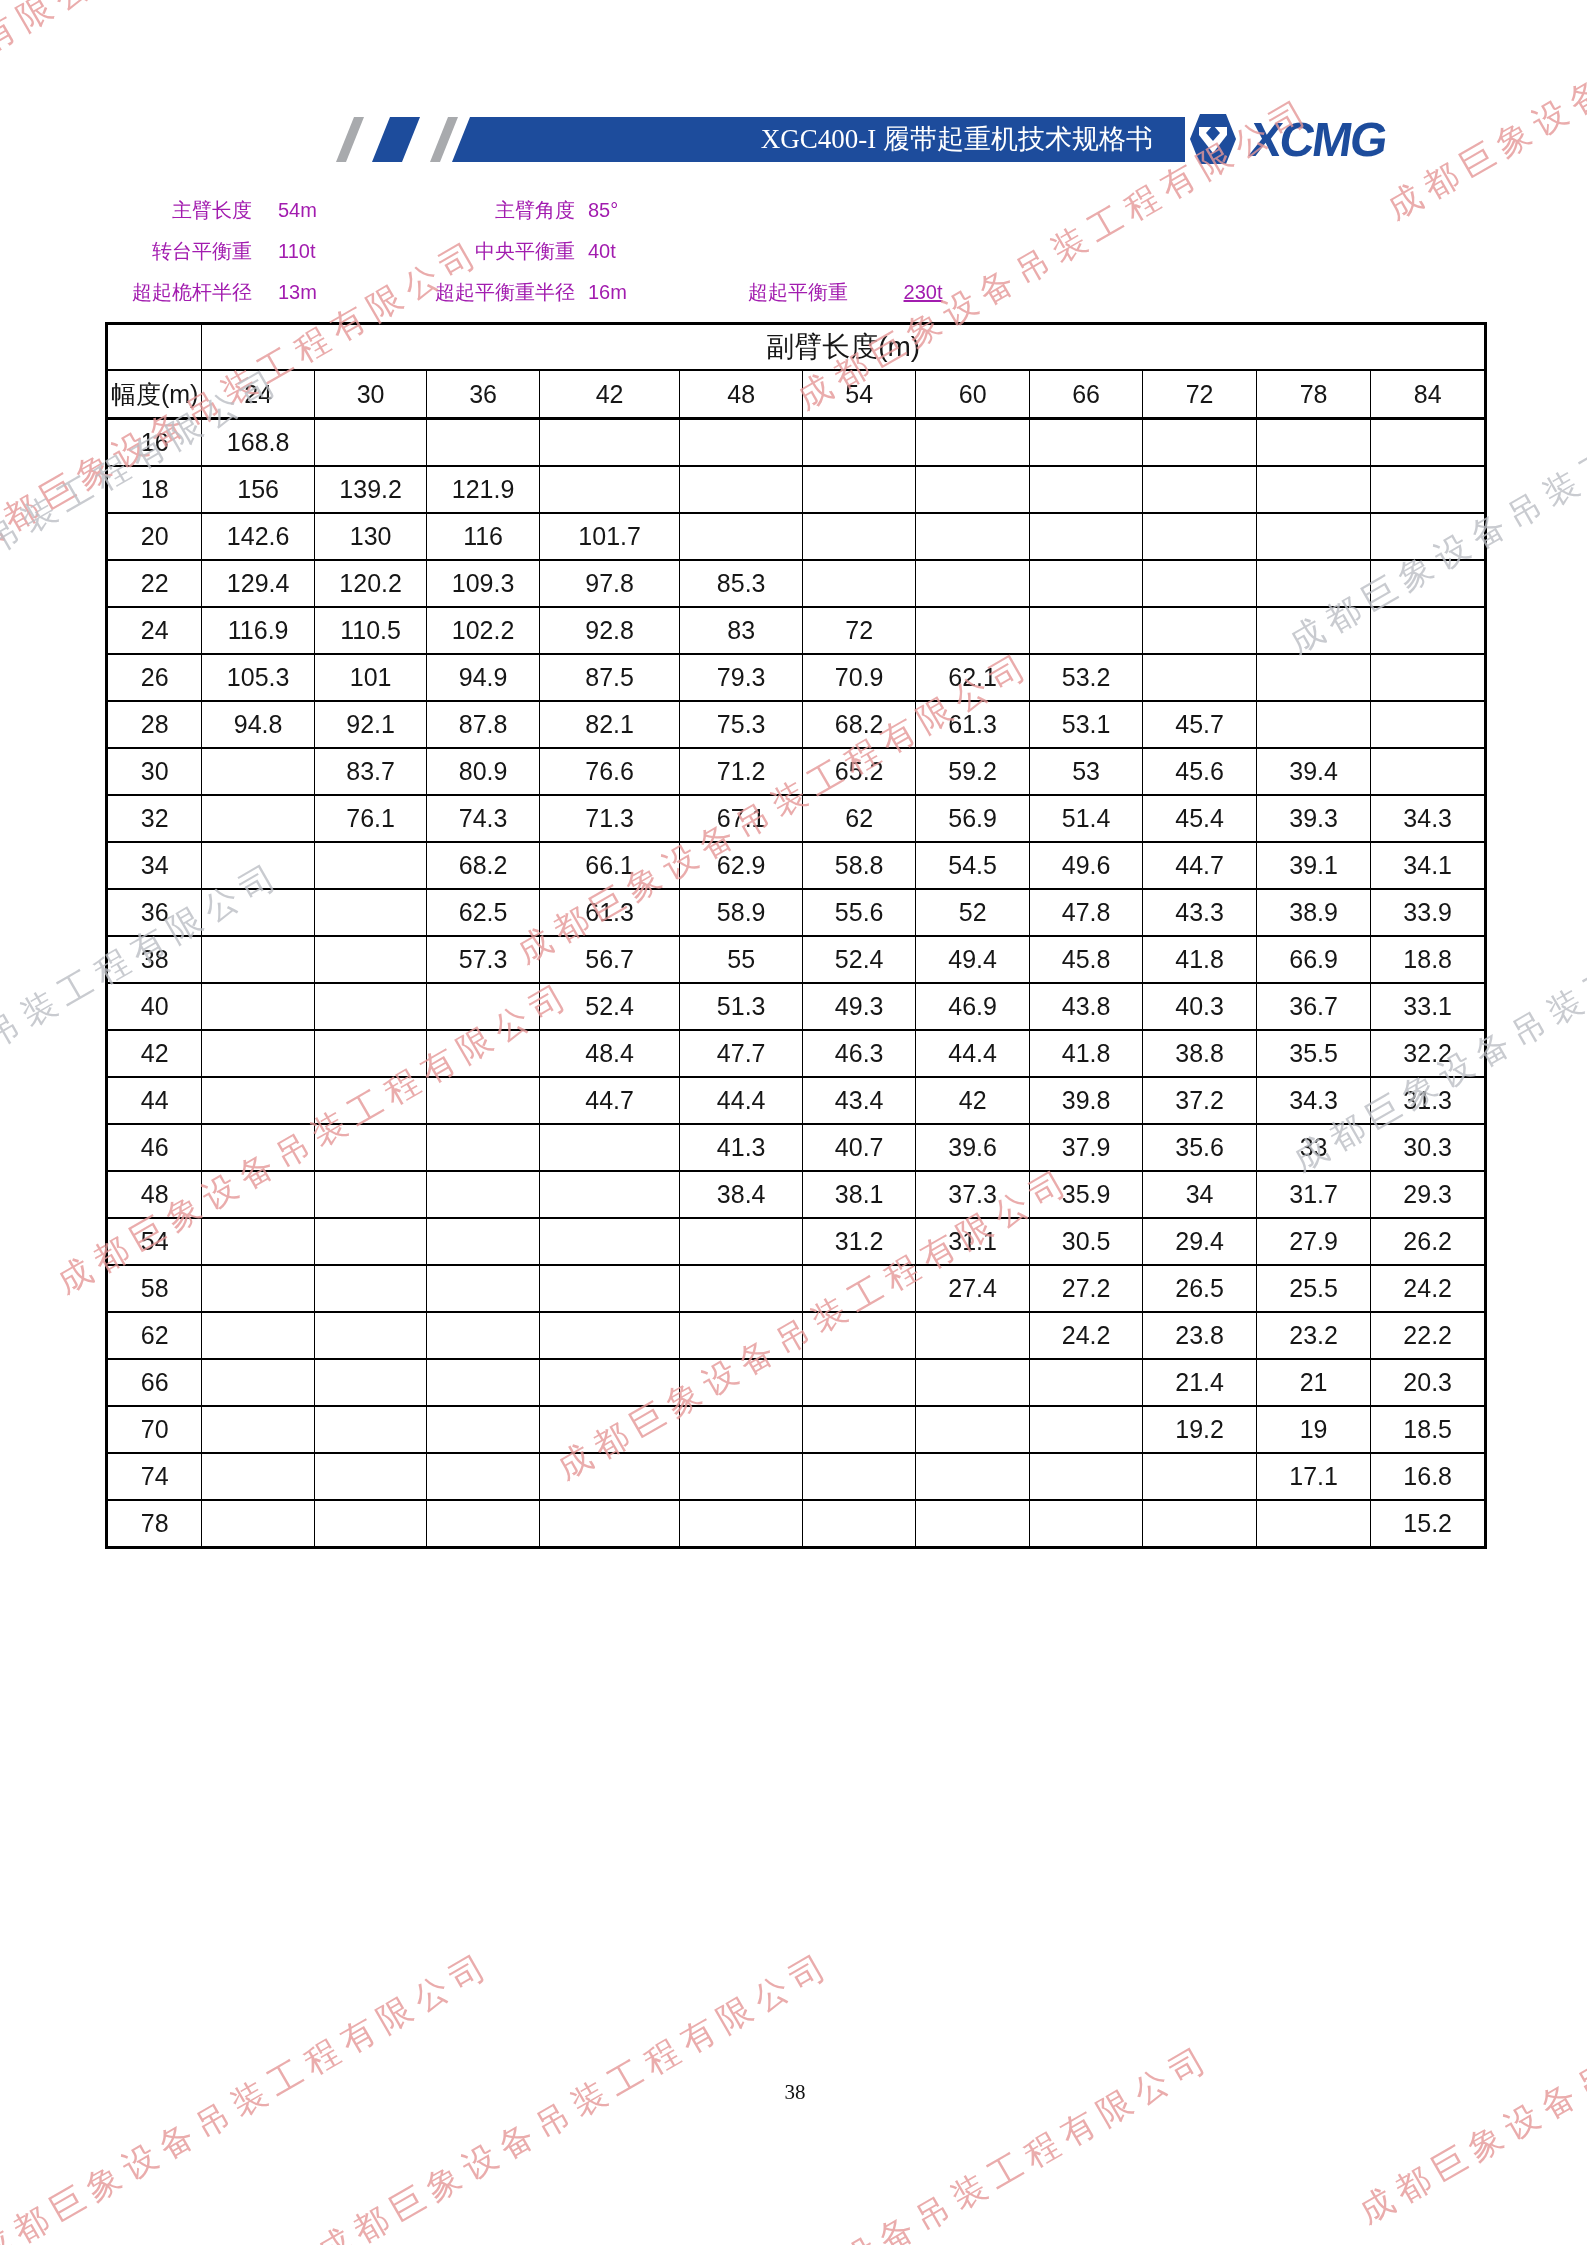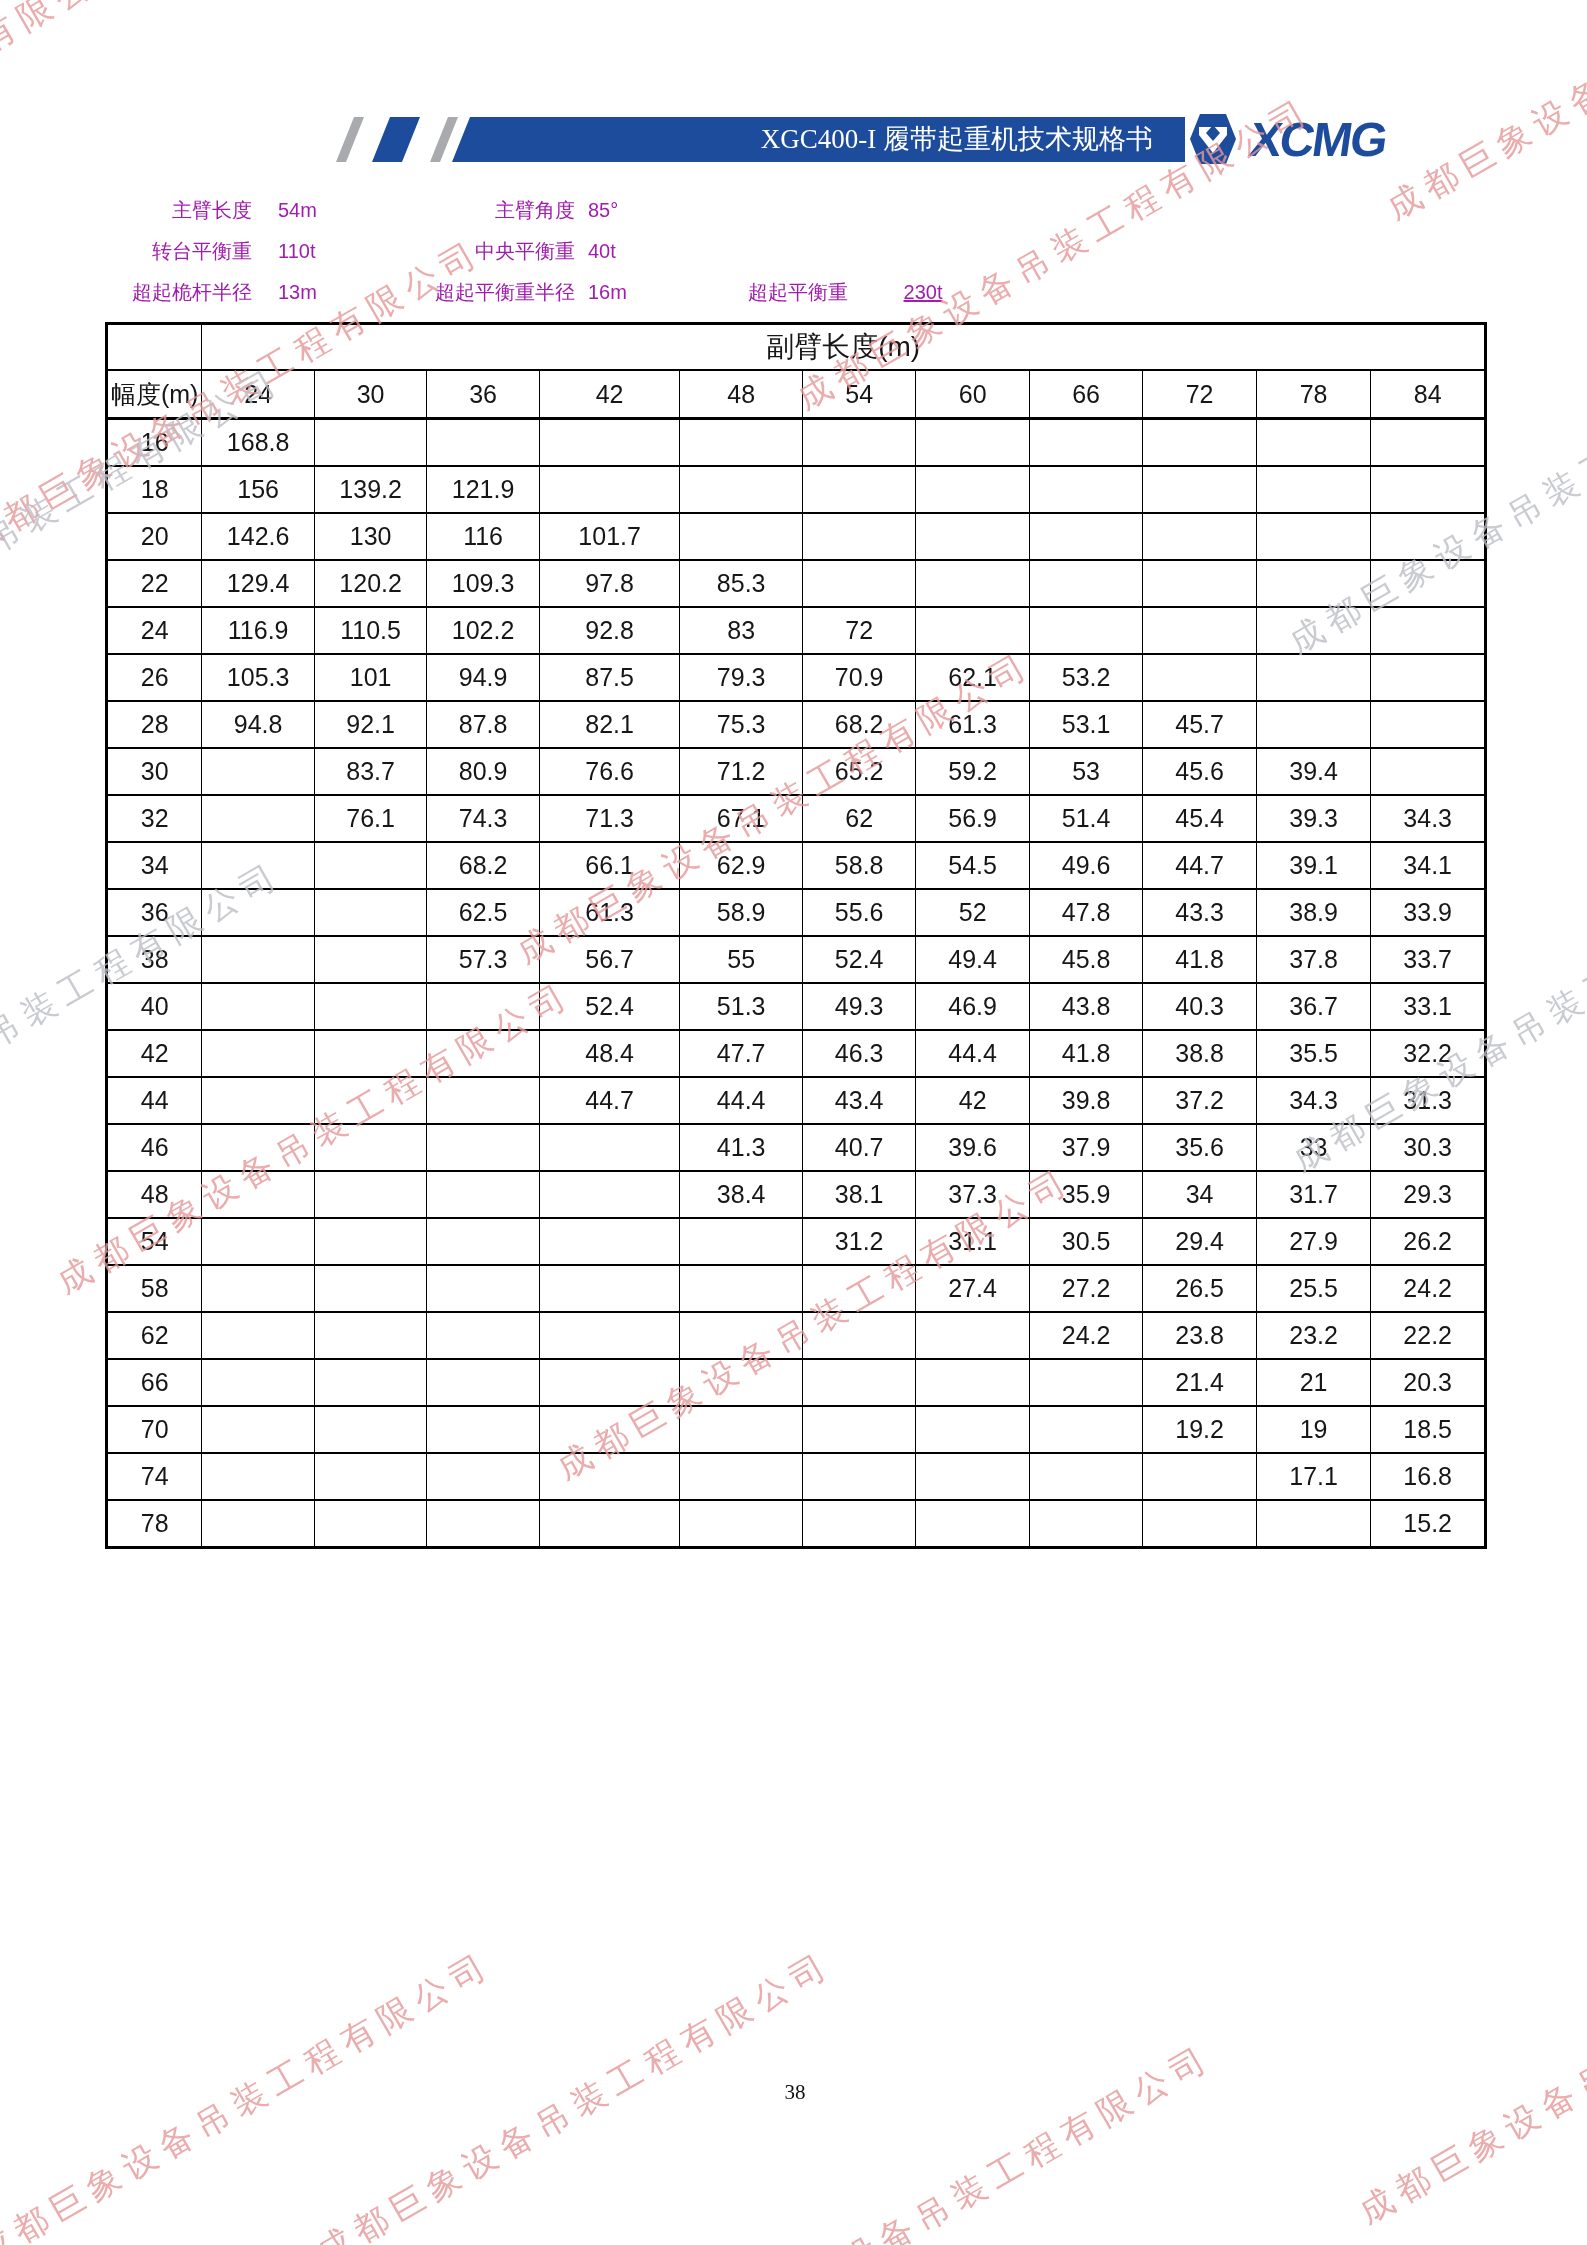--- a/index.html
+++ b/index.html
@@ -309,22 +309,22 @@
             <td>38</td>
             <td></td>
             <td></td>
             <td>57.3</td>
             <td>56.7</td>
             <td>55</td>
             <td>52.4</td>
             <td>49.4</td>
             <td>45.8</td>
             <td>41.8</td>
-            <td>37.8</td>
-            <td>33.7</td>
+            <td>66.9</td>
+            <td>18.8</td>
           </tr>
           <tr>
             <td>40</td>
             <td></td>
             <td></td>
             <td></td>
             <td>52.4</td>
             <td>51.3</td>
             <td>49.3</td>
             <td>46.9</td>

